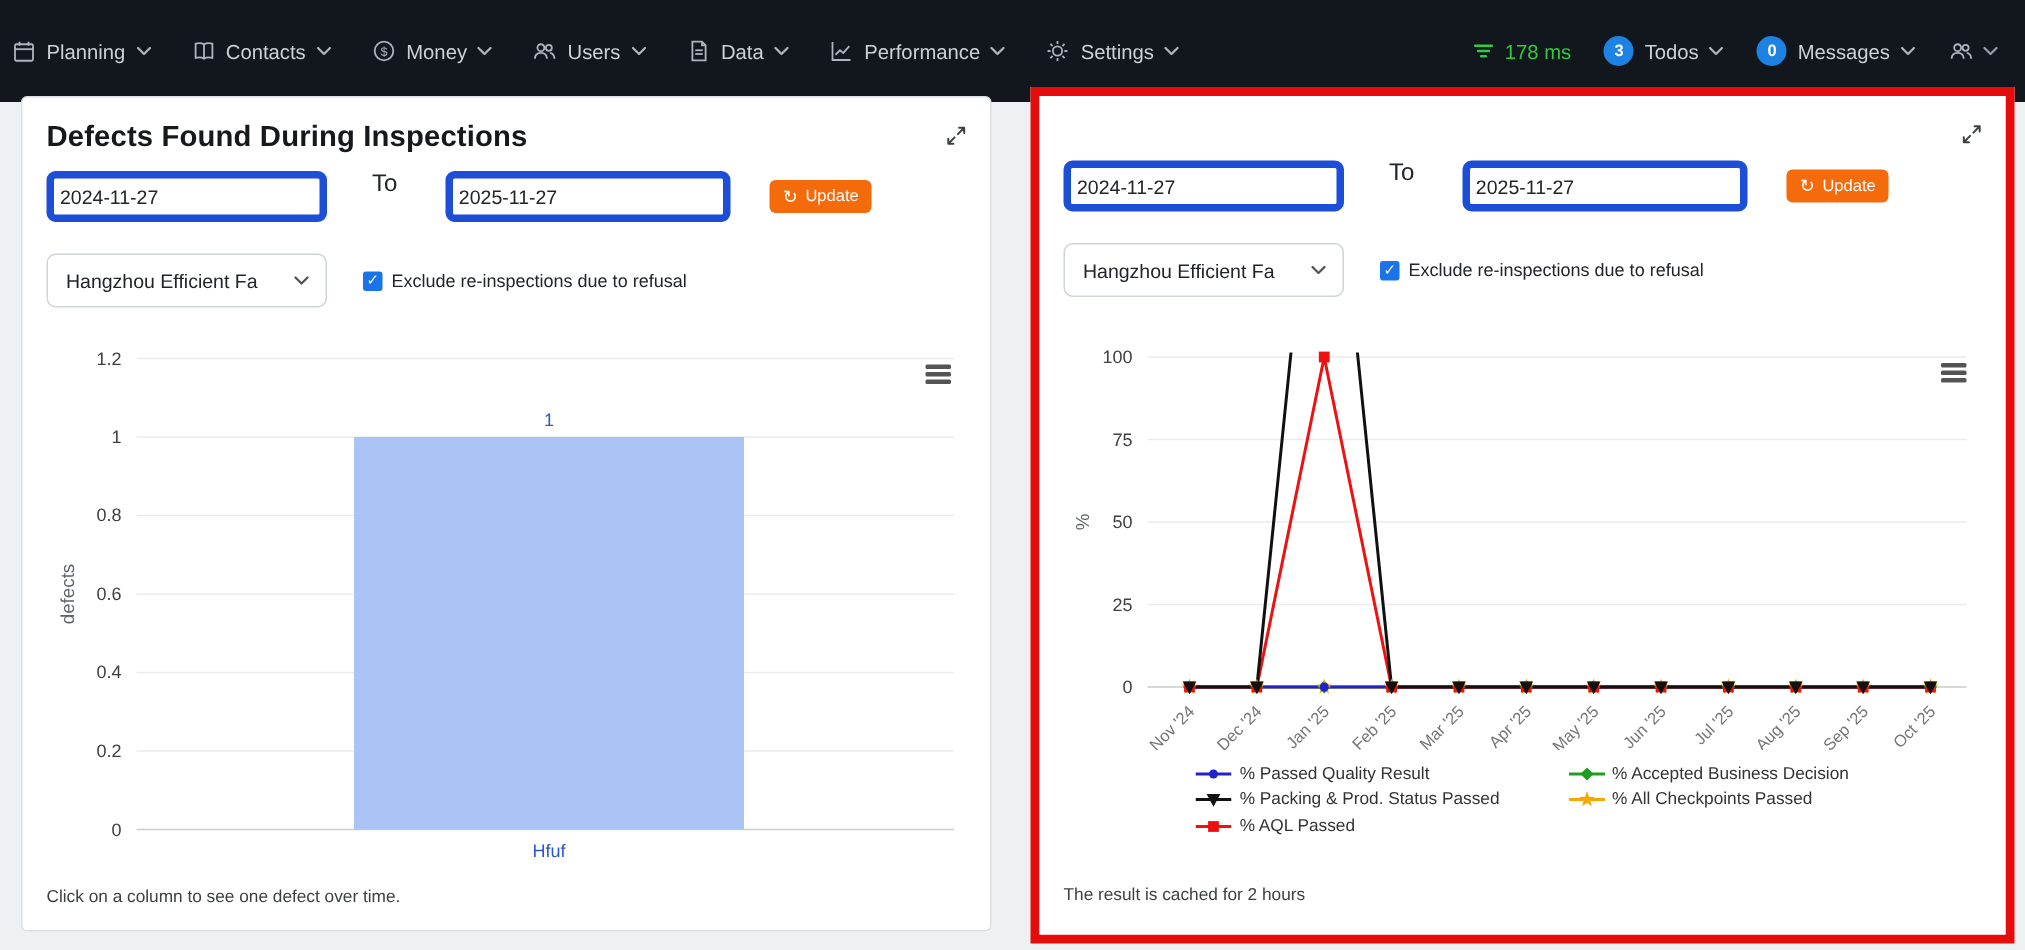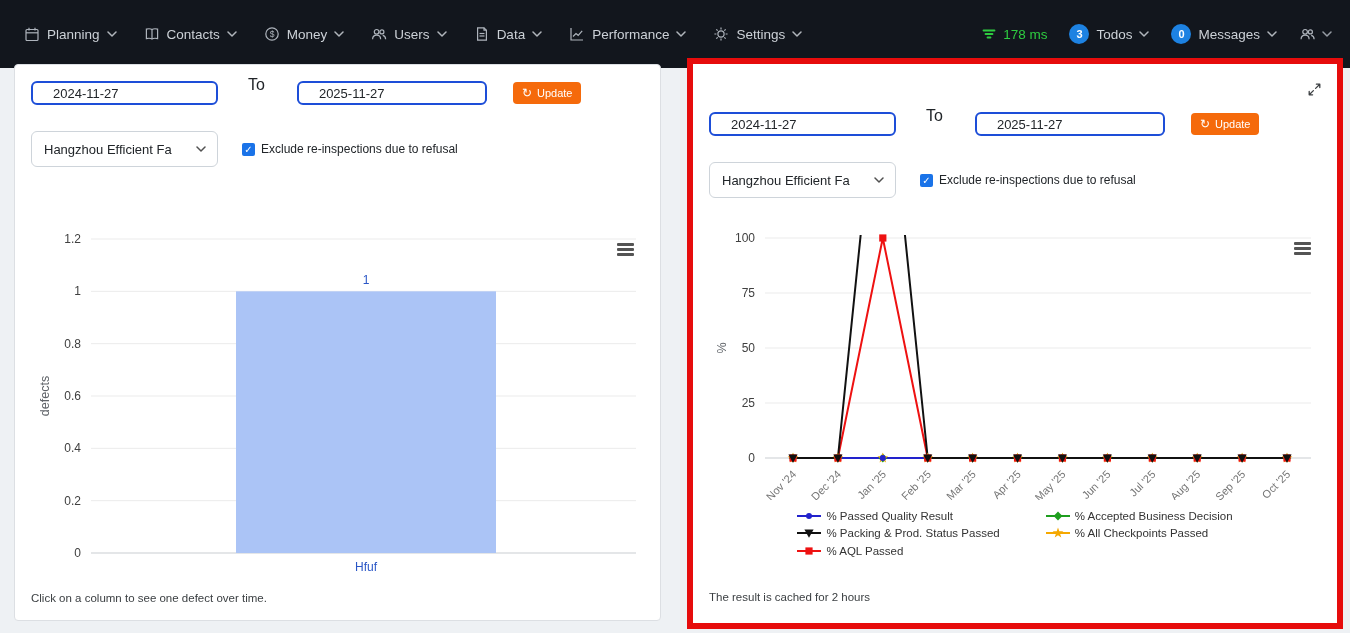--- a/index.html
+++ b/index.html
@@ -9,21 +9,21 @@
   *{box-sizing:border-box;}
   html,body{margin:0;padding:0;}
   body{
     width:1350px;height:633px;overflow:hidden;position:relative;
     background:#eef1f4;font-family:"Liberation Sans",sans-serif;color:#212529;
   }
   svg{display:block;font-family:inherit;}
 
   
   .nav{height:68px;background:#12161d;display:flex;align-items:center;
-       padding:0 18px 0 24px;color:#ccd1d7;font-size:13.5px;text-align:right;}
+       padding:0 18px 0 8px;color:#ccd1d7;font-size:13.5px;text-align:right;}
   .nav-left{display:flex;align-items:center;gap:27px;}
   .nav-item{display:flex;align-items:center;gap:7px;cursor:pointer;white-space:nowrap;}
   .nav-item .nicon{color:#aeb4bc;}
   .caret-slot{display:inline-flex;align-items:center;opacity:.85;}
   .nav-right{margin-left:auto;display:flex;align-items:center;gap:22px;}
   .latency{color:var(--latency);display:flex;align-items:center;gap:7px;}
   .badge{min-width:20px;height:20px;border-radius:50%;background:var(--badge);color:#fff;
          font-size:11px;font-weight:700;display:flex;align-items:center;justify-content:center;}
   .nav-user{display:flex;align-items:center;gap:6px;color:#aeb4bc;}
 
@@ -32,22 +32,22 @@
   #panel-left{left:14px;top:64px;width:647px;height:557px;}
   .red-wrap{position:absolute;left:687px;top:58px;width:656px;height:571px;
             border:6px solid var(--highlight);background:#fff;}
   #panel-right{position:absolute;left:0;top:0;width:644px;height:559px;border:none;border-radius:0;}
 
   .panel-head{display:flex;align-items:flex-start;padding:15px 16px 0 16px;}
   .panel-title{margin:0;font-size:19.5px;font-weight:700;letter-spacing:.1px;color:#16191c;}
   .expand{margin-left:auto;margin-top:4px;cursor:pointer;}
 
   .row1{display:flex;align-items:center;margin:11px 16px 0 16px;}
-  .date{width:187px;height:24px;border:2px solid #1d4ed8;border-radius:6px;
-        padding:0 20px;font-size:13px;color:#212529;background:#fff;font-family:inherit;}
+  .date{width:187px;height:34px;border:5px solid #1d4ed8;border-radius:6px;
+        padding:0 4px;font-size:13px;color:#212529;background:#fff;font-family:inherit;}
   .date2{width:190px;}
   .to{margin:0 32px 16px 30px;font-size:16px;color:#212529;}
   .update{margin-left:26px;height:22px;padding:0 9px;border:none;border-radius:4px;
           background:var(--accent);color:#fff;font-size:11px;font-family:inherit;
           display:flex;align-items:center;gap:5px;cursor:pointer;}
   .refresh-ic{font-size:12px;line-height:1;}
 
   .row2{display:flex;align-items:center;margin:21px 16px 0 16px;}
   .selectbox{width:187px;height:36px;border:1px solid #ced4da;border-radius:6px;background:#fff;
              display:flex;align-items:center;justify-content:space-between;
@@ -204,20 +204,26 @@
       <span class="caret-slot">
           <svg width="10" height="6" viewBox="0 0 10 6" fill="none" stroke="currentColor" stroke-width="1.5" stroke-linecap="round" stroke-linejoin="round">
             <polyline points="1,1 5,5 9,1"></polyline>
           </svg>
         </span>
     </div>
   </div>
 </div>
 
 <div class="panel" id="panel-left">
+  <div class="panel-head">
+    <h2 class="panel-title">Defects Found During Inspections</h2>
+    <svg class="expand" width="13" height="13" viewBox="0 0 13 13" fill="none" stroke="#3c4043" stroke-width="1.3" stroke-linecap="round">
+        <path d="M7.6 5.4L11.8 1.2M11.8 1.2H8.4M11.8 1.2V4.6M5.4 7.6L1.2 11.8M1.2 11.8H4.6M1.2 11.8V8.4"></path>
+      </svg>
+  </div>
   <div class="row1">
     <input class="date" value="2024-11-27" style="">
     <span class="to">To</span>
     <input class="date date2" value="2025-11-27" style="">
     <button class="update">
       <span class="refresh-ic">↻</span>
       <span>Update</span>
     </button>
   </div>
   <div class="row2">

